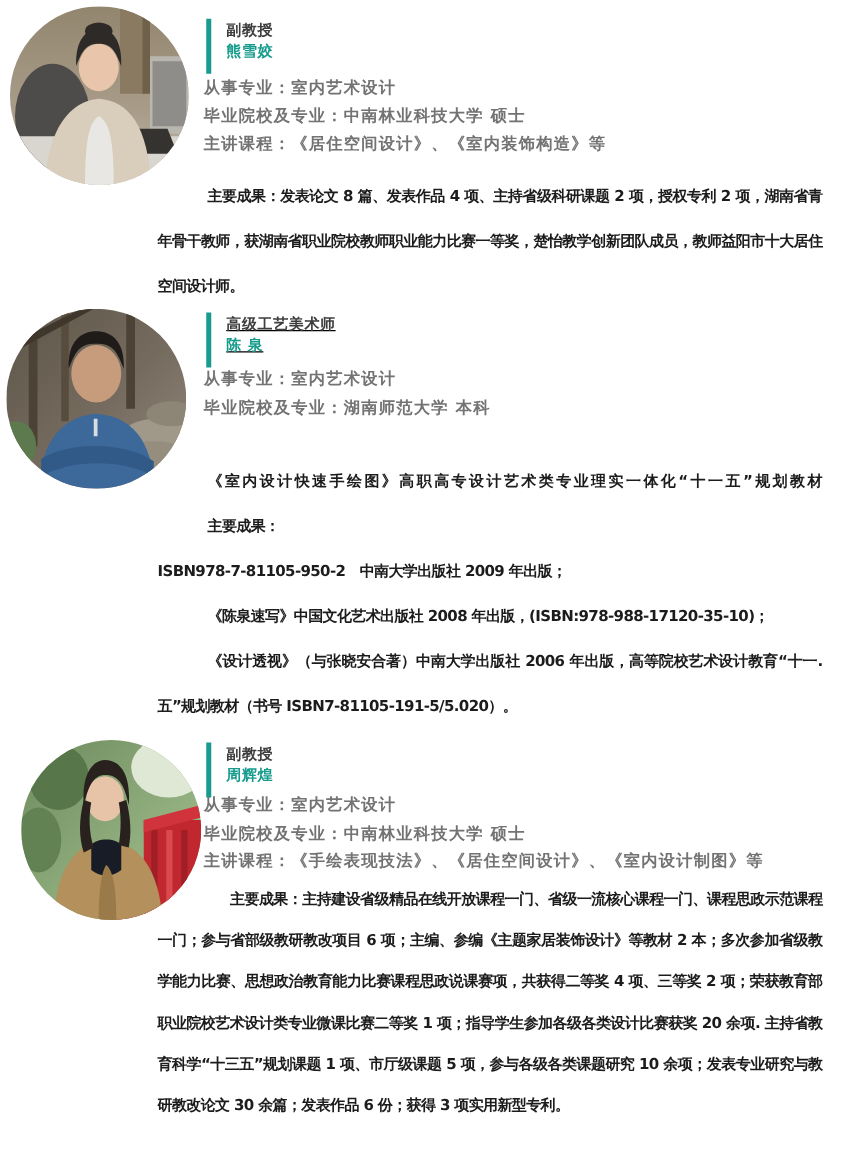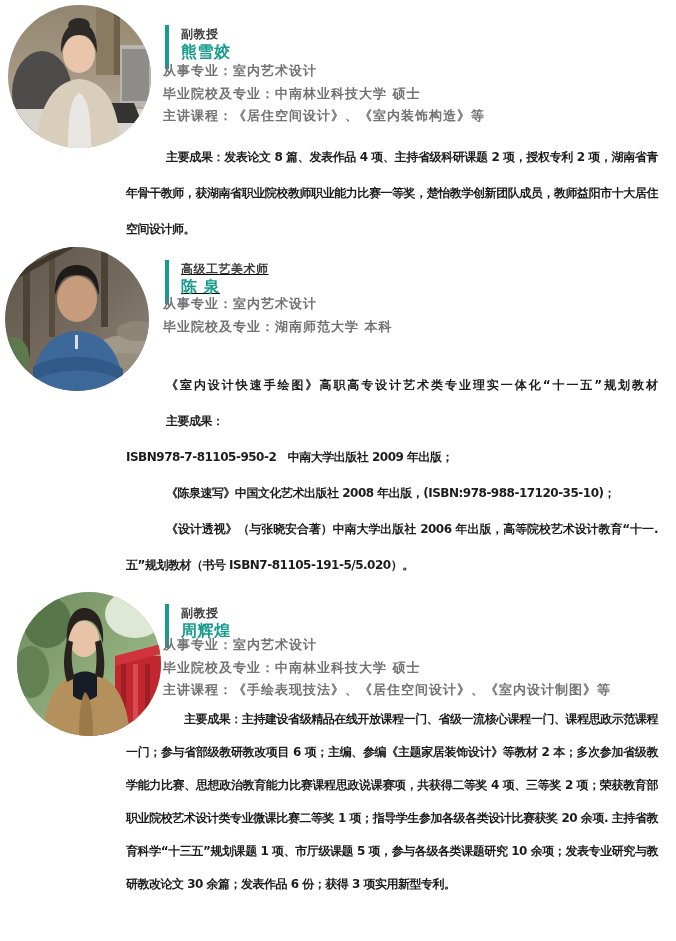--- a/index.html
+++ b/index.html
@@ -11,28 +11,28 @@
   .page{position:absolute;inset:0;background:#ffffff;}
 
   
   .photo{position:absolute;border-radius:50%;overflow:hidden;}
   .photo svg{display:block;width:100%;height:100%;}
   .photo1{left:8px;top:5px;width:143px;height:143px;}
   .photo2{left:5px;top:247px;width:144px;height:144px;}
   .photo3{left:17px;top:592px;width:144px;height:144px;}
 
   
-  .header{position:absolute;left:165px;display:flex;margin-top:10px;}
+  .header{position:absolute;left:165px;display:flex;}
   .h1{top:15px;}
   .h2{top:250px;text-decoration:underline;}
   .h3{top:594px;}
   .vbar{width:4px;height:44px;background:#169b8c;margin-right:12px;flex:0 0 auto;}
   .htext{padding-top:1px;}
   .title{font-size:12px;font-weight:bold;color:#3e3e3e;line-height:17px;letter-spacing:.5px;}
-  .name{font-size:16px;font-weight:bold;color:#169b8c;line-height:17px;letter-spacing:.5px;}
+  .name{font-size:12px;font-weight:bold;color:#169b8c;line-height:17px;letter-spacing:.5px;}
 
   
   .details{position:absolute;left:163px;color:#737373;}
   .d1{top:60px;}
   .d2{top:293px;}
   .d3{top:634px;}
   .detail-line{font-size:13px;font-weight:bold;line-height:22.5px;letter-spacing:1px;white-space:nowrap;}
 
   
   .ach{position:absolute;left:126px;width:532px;color:#1c1c1c;}

